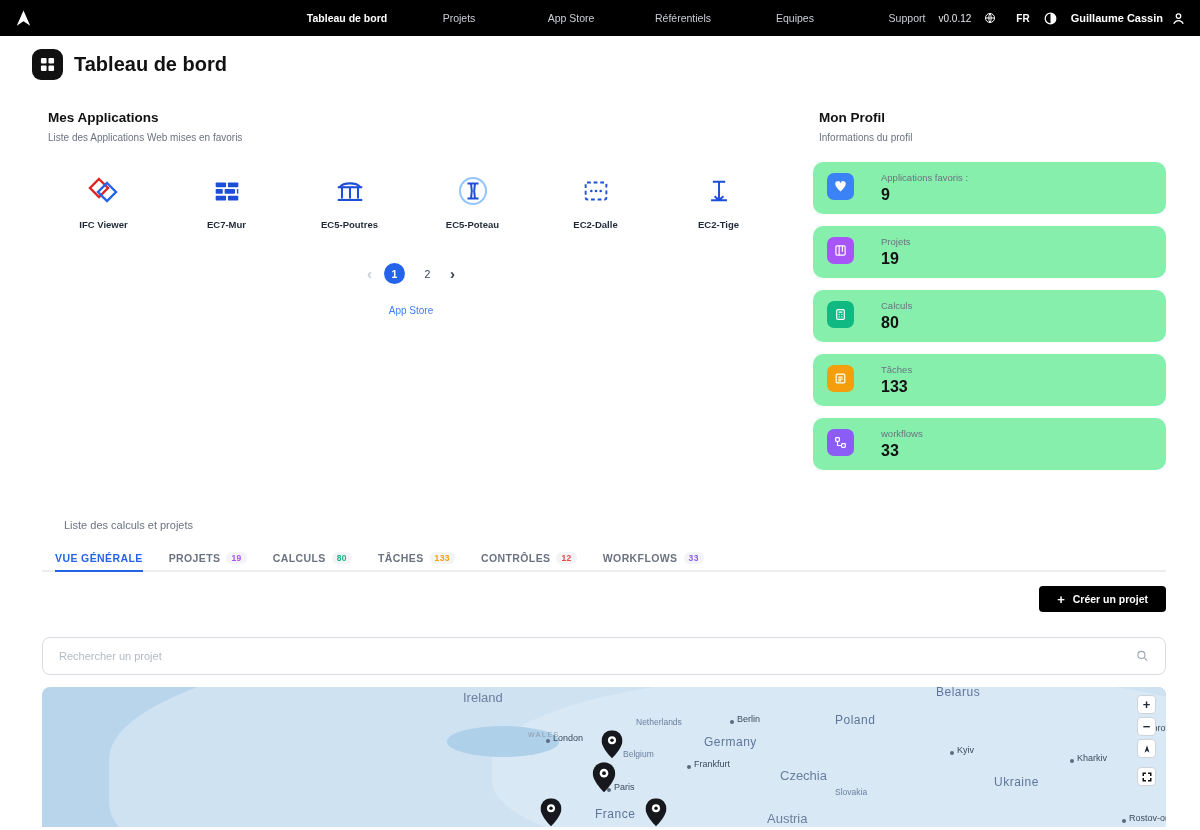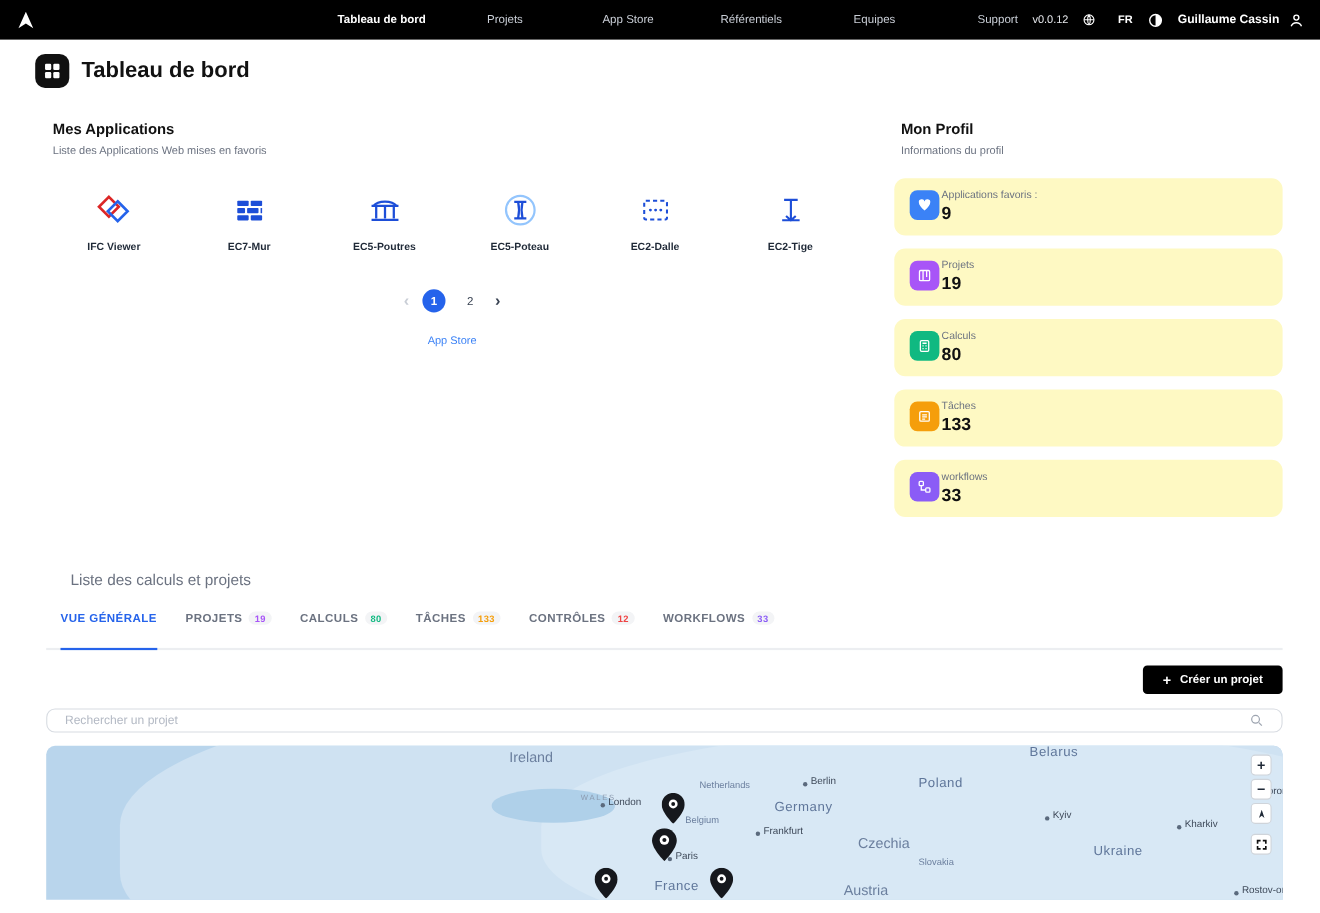--- a/index.html
+++ b/index.html
@@ -43,40 +43,40 @@
   .pagination { display:flex; align-items:center; justify-content:center; gap:12px; margin-top:33px; }
   .pg-chevron { font-size:15px; line-height:1; cursor:pointer; font-weight:bold; }
   .pg-chevron.prev { color:#c9ced6; }
   .pg-chevron.next { color:#374151; }
   .pg-num { min-width:21px; height:21px; border-radius:50%; display:flex; align-items:center; justify-content:center; font-size:10.5px; cursor:pointer; color:#374151; }
   .pg-num.current { background:#2563eb; color:#fff; font-weight:bold; }
   .appstore-link { display:block; text-align:center; margin-top:21px; font-size:10px; color:#3b82f6; text-decoration:none; cursor:pointer; }
 
   
   .stat-cards { margin-top:19px; display:flex; flex-direction:column; gap:12px; }
-  .stat-card { background:#fef9c3; border-radius:10px; padding:9px 14px; display:flex; gap:2px; min-height:52px; }
+  .stat-card { background:#86efac; border-radius:10px; padding:9px 14px; display:flex; gap:27px; min-height:52px; }
   .stat-ic { width:27px; height:27px; border-radius:7px; display:flex; align-items:center; justify-content:center; flex-shrink:0; margin-top:2px; }
   .stat-txt { display:flex; flex-direction:column; }
   .stat-label { font-size:9.5px; color:#6b7280; margin-top:1px; }
   .stat-value { font-size:16px; font-weight:bold; color:#111; margin-top:3px; }
 
   
   .bottom-section { padding:0 34px 0 42px; margin-top:49px; }
   .bs-title { font-size:13.5px; font-weight:bold; color:#111; margin-left:6px; }
-  .bs-subtitle { font-size:14px; color:#6b7280; margin:7px 0 0 6px;padding-left:16px; }
+  .bs-subtitle { font-size:11px; color:#6b7280; margin:7px 0 0 6px;padding-left:16px; }
   .tabs { display:flex; align-items:flex-end; gap:26px; margin-top:13px; border-bottom:2px solid #eceef1; padding-left:13px; }
-  .tab { display:flex; align-items:center; gap:6px; padding:8px 0 21px; font-size:10.5px; font-weight:bold; letter-spacing:.4px; color:#6b7280; cursor:pointer; border-bottom:2px solid transparent; margin-bottom:-2px; }
+  .tab { display:flex; align-items:center; gap:6px; padding:8px 0 6px; font-size:10.5px; font-weight:bold; letter-spacing:.4px; color:#6b7280; cursor:pointer; border-bottom:2px solid transparent; margin-bottom:-2px; }
   .tab.active { color:#2563eb; border-bottom-color:#2563eb; }
   .tab-badge { font-size:8.5px; font-weight:bold; background:#f3f4f6; border-radius:7px; padding:1px 5px; }
 
   .actions-row { display:flex; justify-content:flex-end; margin-top:14px; }
   .create-btn { display:flex; align-items:center; gap:8px; background:#000; color:#fff; border:none; border-radius:4px; height:26px; padding:0 18px; font-family:"Liberation Sans",sans-serif; font-size:10.5px; font-weight:bold; cursor:pointer; }
   .create-plus { font-size:13px; font-weight:bold; line-height:1; }
 
-  .search-box.slim { margin-top:13px; height:22px; }
+  .search-box.slim { margin-top:25px; height:38px; }
 
   
   .map { position:relative; margin-top:12px; height:140px; border-radius:8px 8px 0 0; overflow:hidden; background:#b9d5ec; }
   .map-land { position:absolute; left:6%; top:-45%; width:115%; height:220%; background:#cfe2f2; border-radius:44% 38% 46% 42%; }
   .map-land2 { position:absolute; left:40%; top:-10%; width:70%; height:140%; background:#d8e8f5; border-radius:45%; }
   .map-sea-patch { position:absolute; left:36%; top:28%; width:10%; height:22%; background:#afd0e9; border-radius:50%; }
   .map-country { position:absolute; color:#6b7f9e; font-size:13px; white-space:nowrap; }
   .map-country.lg { font-size:12px; letter-spacing:.5px; color:#5f769a; }
   .map-country.sm { font-size:8.5px; }
   .map-country.tiny { font-size:7px; letter-spacing:1.5px; color:#8c9bb0; }

